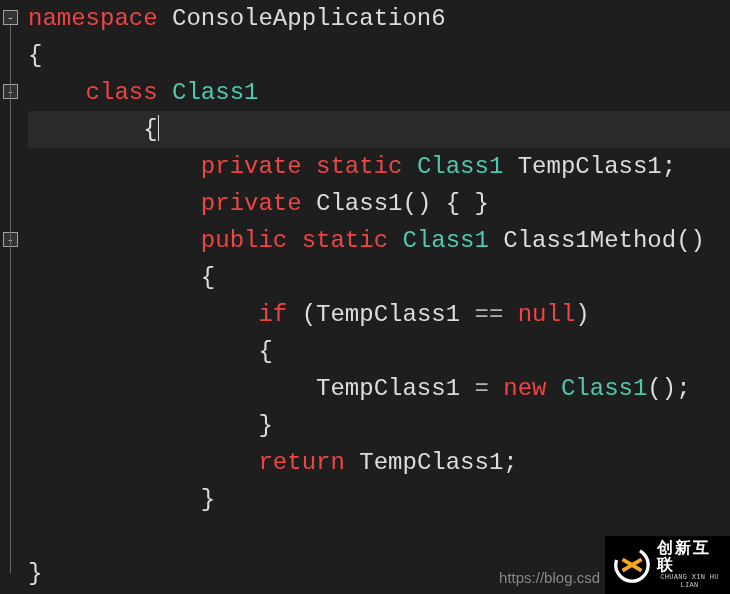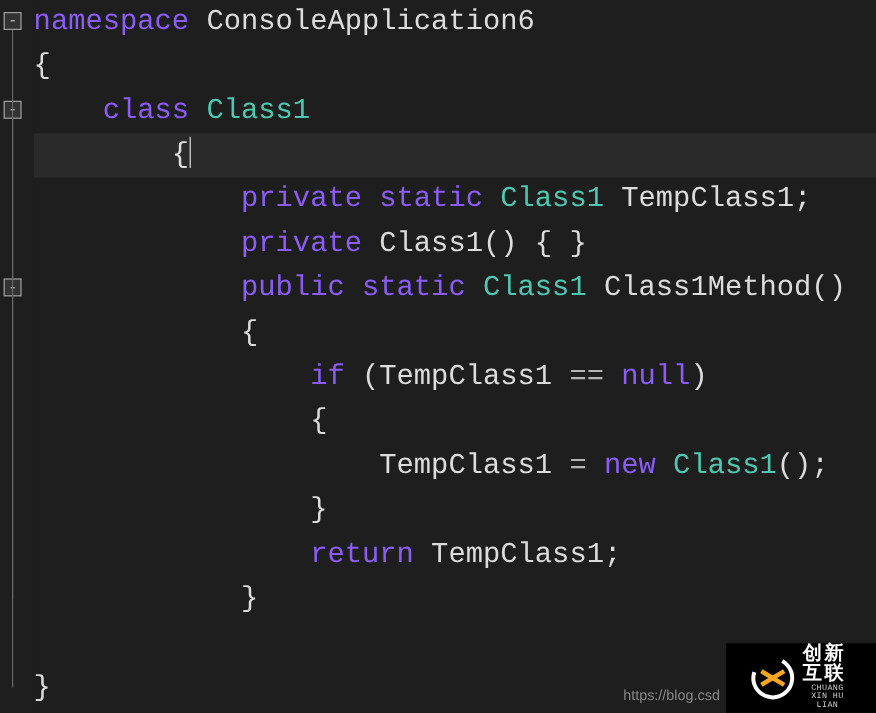--- a/index.html
+++ b/index.html
@@ -49,44 +49,44 @@
     line-height: 37px;
     color: #dcdcdc;
     position: relative;
   }
   .line { height: 37px; }
   .hl {
     background: #2a2a2a;
     width: 100%;
     display: block;
   }
-  .kw { color: #8b5cf6; }
+  .kw { color: #ef4444; }
   .type { color: #4ec9b0; }
   .ident { color: #dcdcdc; text-align: right; }
   .op { color: #b4b4b4; }
   .punc { color: #dcdcdc; }
   .watermark {
     position: absolute;
     bottom: 8px;
     right: 130px;
     color: #888;
-    font-size: 12px;
+    font-size: 15px;
     font-family: Arial, sans-serif;
   }
   .logo {
     position: absolute;
     bottom: 0;
     right: 0;
     background: #000;
     color: #fff;
     width: 125px;
     height: 58px;
     display: flex;
     align-items: center;
-    padding: 20px;
+    padding: 8px;
     margin-top: 46px;
   }
   .logo-icon {
     width: 38px;
     height: 38px;
     position: relative;
     margin-right: 6px;
   }
   .logo-icon svg { width: 38px; height: 38px; }
   .logo-text { display: flex; flex-direction: column; line-height: 1.05; }

